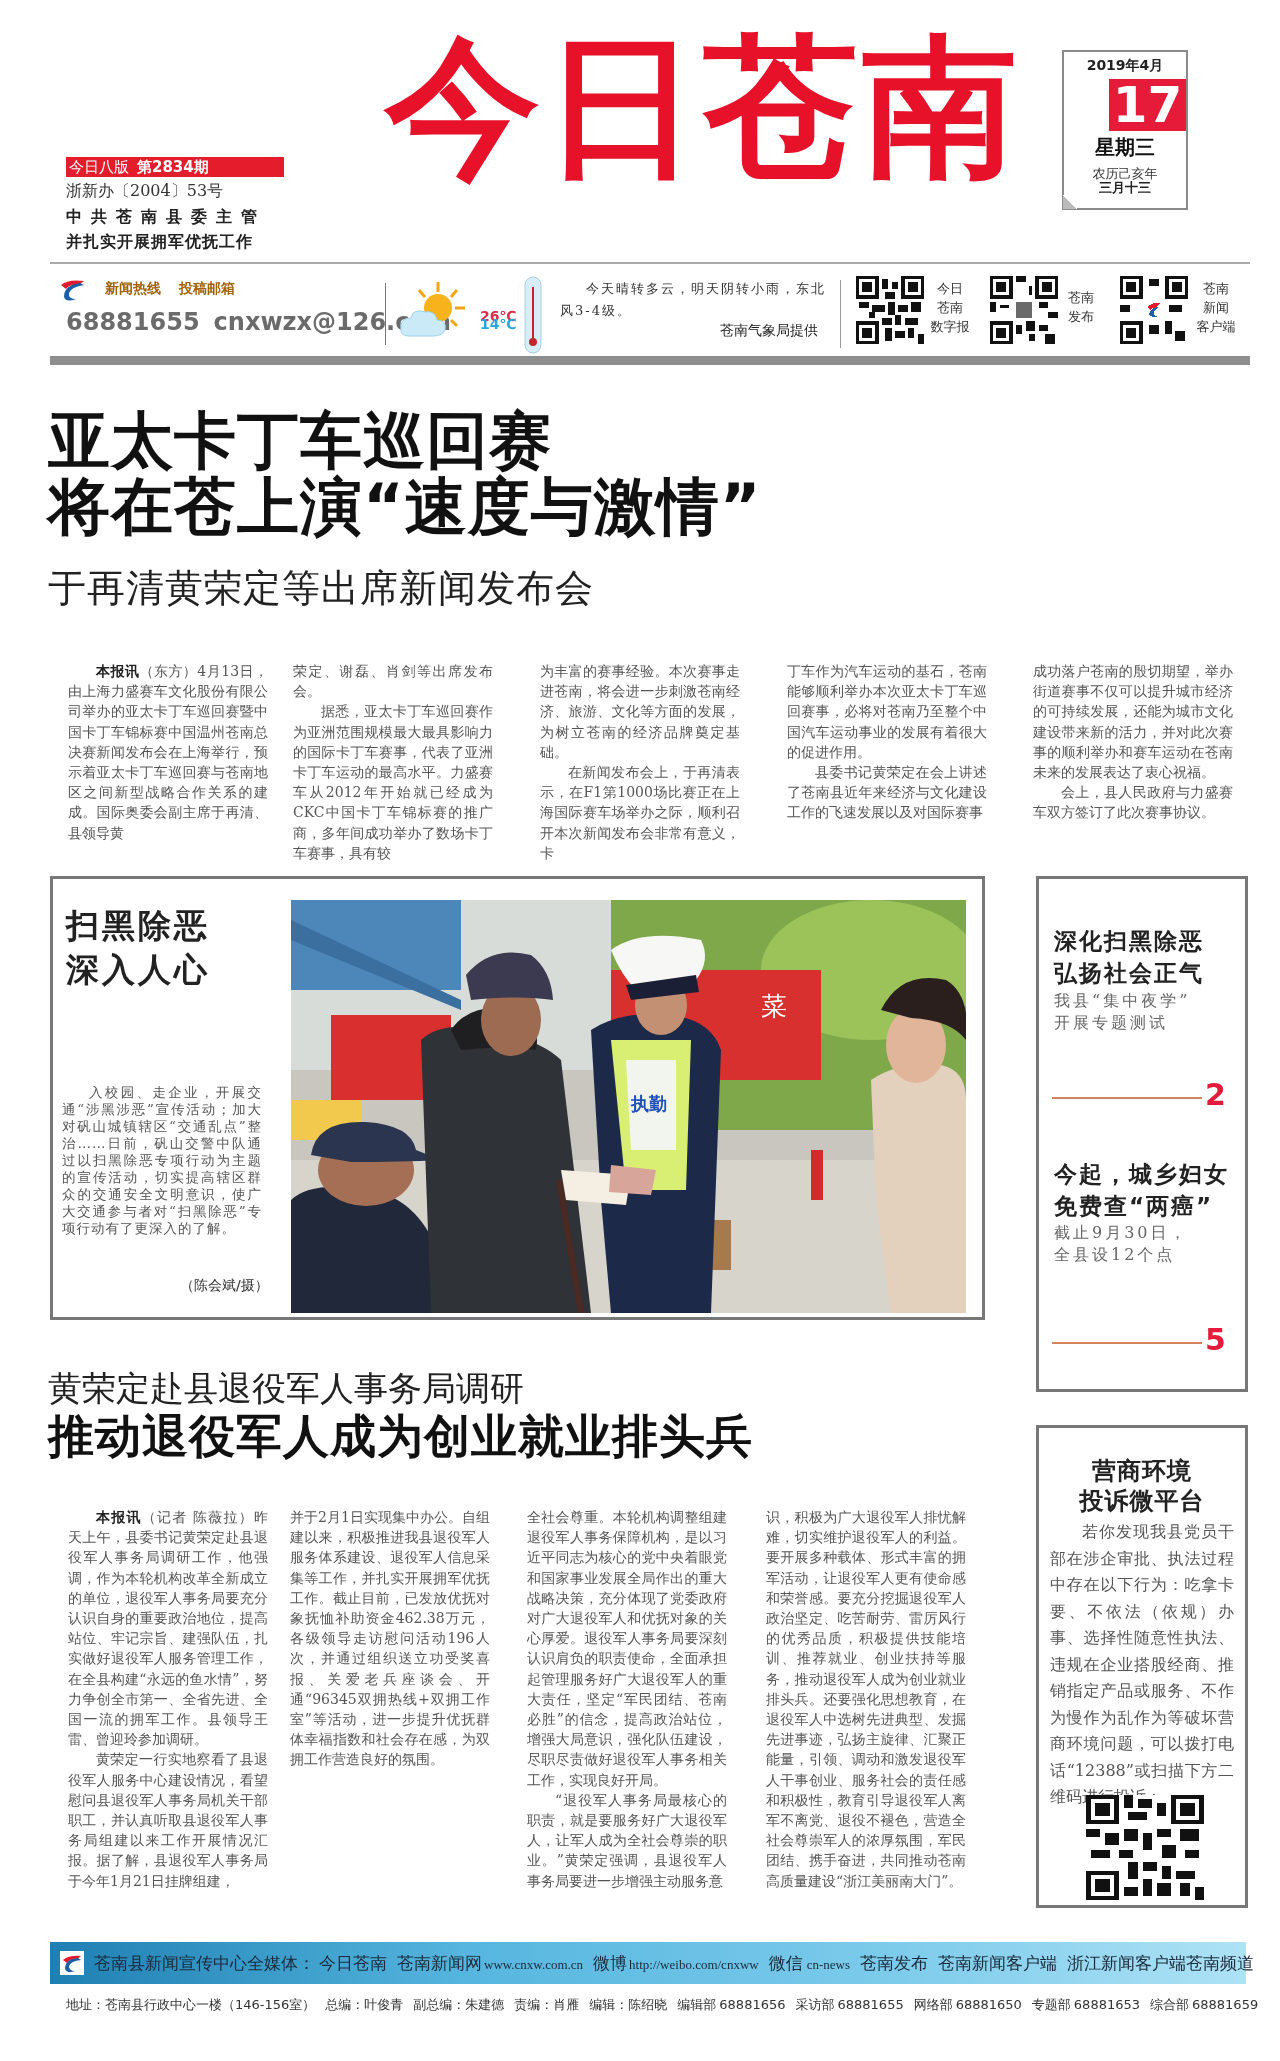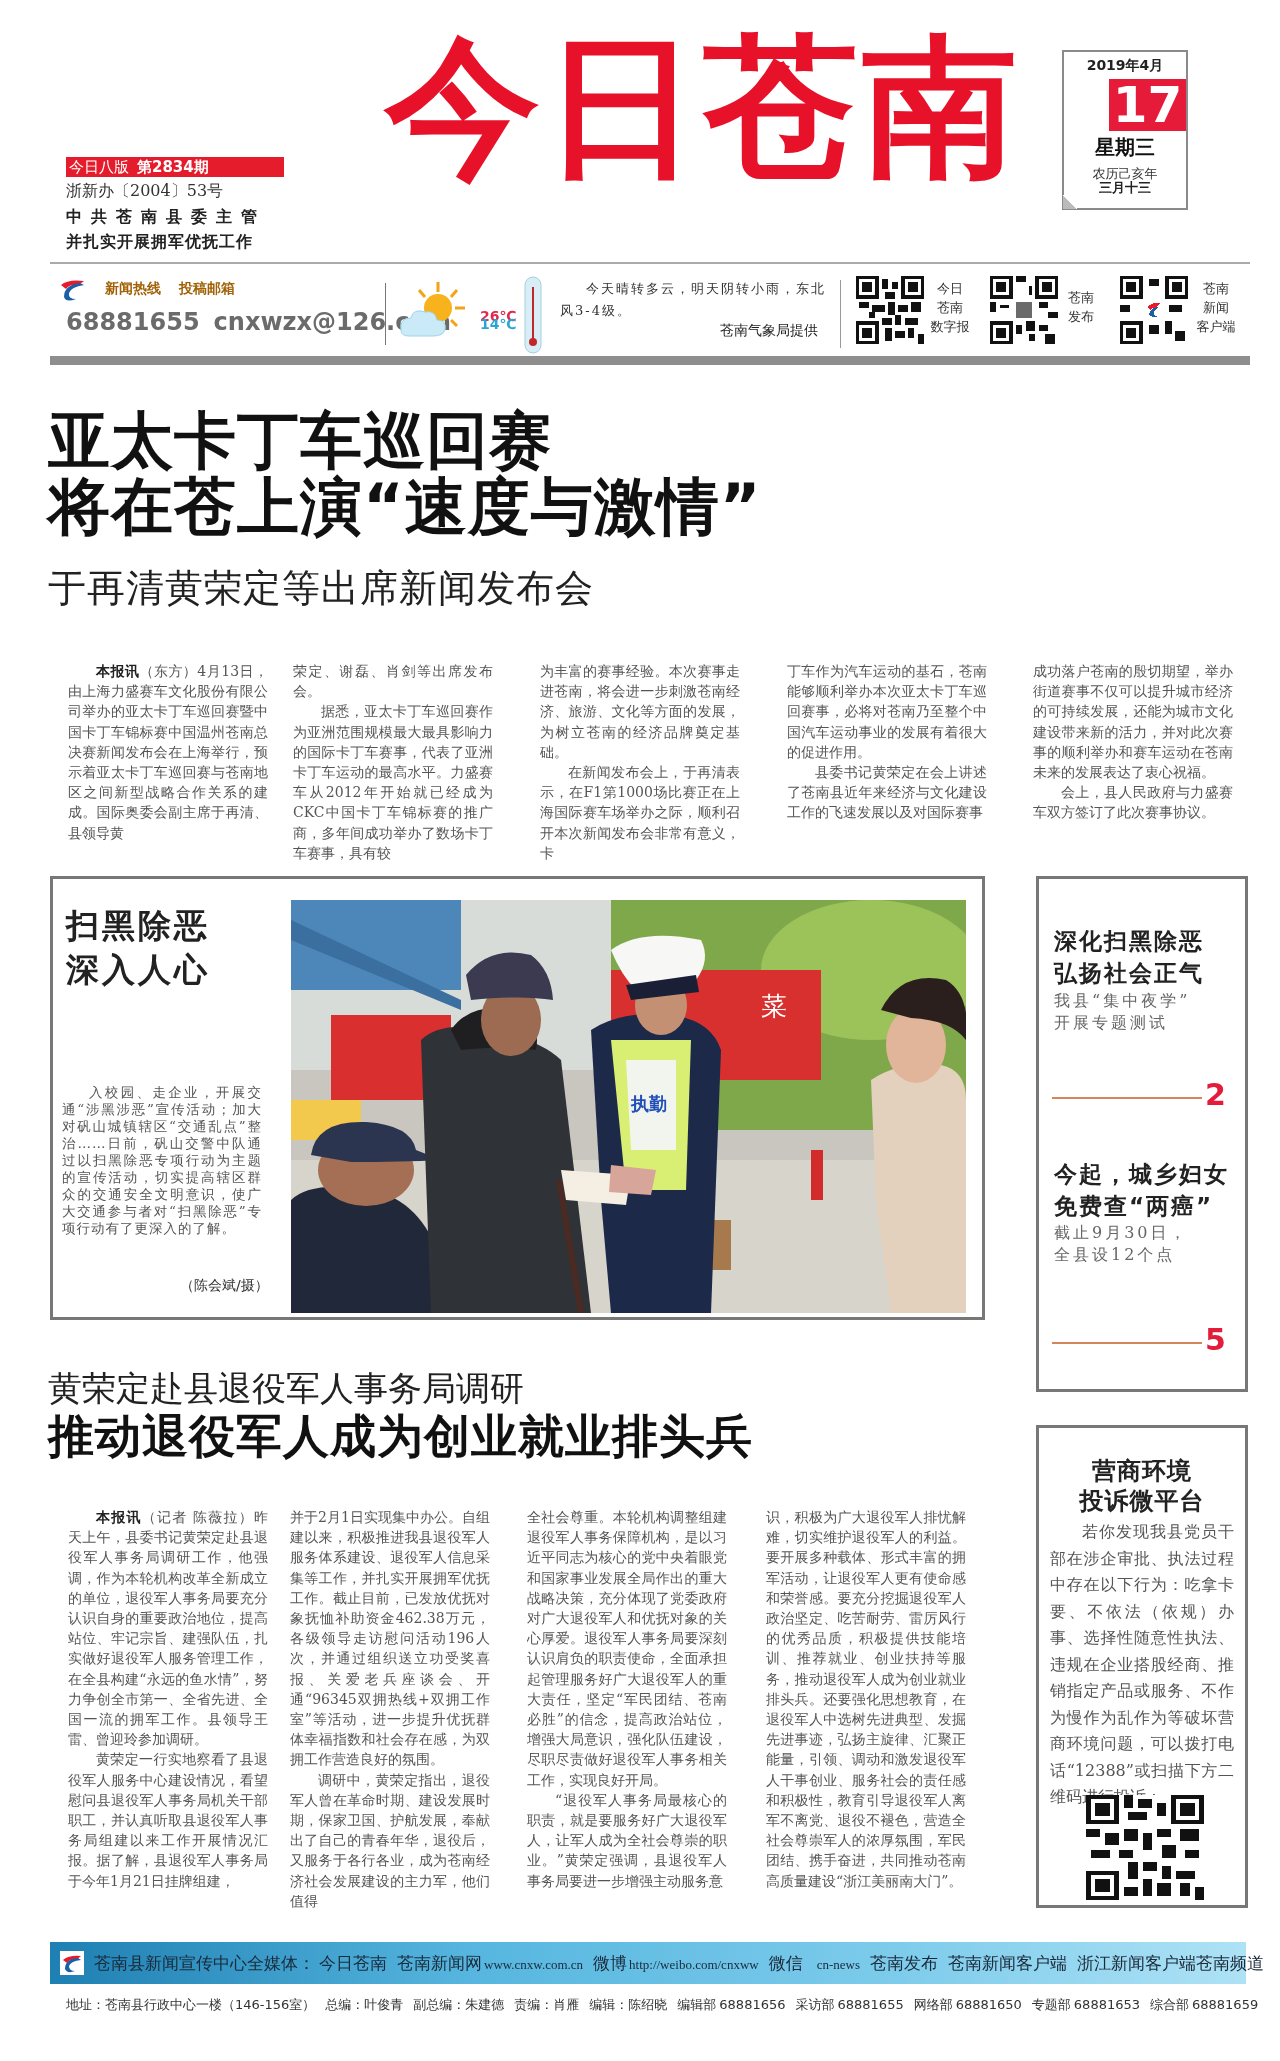--- a/index.html
+++ b/index.html
@@ -375,21 +375,20 @@
 
 <div class="abs s2-h1 serif">黄荣定赴县退役军人事务局调研</div>
 <div class="abs s2-h2 sans">推动退役军人成为创业就业排头兵</div>
 
 <div class="col" style="left:68px; top:1507px; width:200px;">
   <p><b class="sans">本报讯</b><span>（记者 陈薇拉）</span><span>昨天上午，县委书记黄荣定赴县退役军人事务局调研工作，他强调，作为本轮机构改革全新成立的单位，退役军人事务局要充分认识自身的重要政治地位，提高站位、牢记宗旨、建强队伍，扎实做好退役军人服务管理工作，在全县构建“永远的鱼水情”，努力争创全市第一、全省先进、全国一流的拥军工作。县领导王雷、曾迎玲参加调研。</span></p>
   <p>黄荣定一行实地察看了县退役军人服务中心建设情况，看望慰问县退役军人事务局机关干部职工，并认真听取县退役军人事务局组建以来工作开展情况汇报。据了解，县退役军人事务局于今年1月21日挂牌组建，</p>
 </div>
 <div class="col" style="left:290px; top:1507px; width:200px;">
   <p class="noind">并于2月1日实现集中办公。自组建以来，积极推进我县退役军人服务体系建设、退役军人信息采集等工作，并扎实开展拥军优抚工作。截止目前，已发放优抚对象抚恤补助资金462.38万元，各级领导走访慰问活动196人次，并通过组织送立功受奖喜报、关爱老兵座谈会、开通“96345双拥热线+双拥工作室”等活动，进一步提升优抚群体幸福指数和社会存在感，为双拥工作营造良好的氛围。</p>
-  <p>调研中，黄荣定指出，退役军人曾在革命时期、建设发展时期，保家卫国、护航发展，奉献出了自己的青春年华，退役后，又服务于各行各业，成为苍南经济社会发展建设的主力军，他们值得</p>
 </div>
 <div class="col" style="left:527px; top:1507px; width:200px;">
   <p class="noind">全社会尊重。本轮机构调整组建退役军人事务保障机构，是以习近平同志为核心的党中央着眼党和国家事业发展全局作出的重大战略决策，充分体现了党委政府对广大退役军人和优抚对象的关心厚爱。退役军人事务局要深刻认识肩负的职责使命，全面承担起管理服务好广大退役军人的重大责任，坚定“军民团结、苍南必胜”的信念，提高政治站位，增强大局意识，强化队伍建设，尽职尽责做好退役军人事务相关工作，实现良好开局。</p>
   <p>“退役军人事务局最核心的职责，就是要服务好广大退役军人，让军人成为全社会尊崇的职业。”黄荣定强调，县退役军人事务局要进一步增强主动服务意</p>
 </div>
 <div class="col" style="left:766px; top:1507px; width:200px;">
   <p class="noind">识，积极为广大退役军人排忧解难，切实维护退役军人的利益。要开展多种载体、形式丰富的拥军活动，让退役军人更有使命感和荣誉感。要充分挖掘退役军人政治坚定、吃苦耐劳、雷厉风行的优秀品质，积极提供技能培训、推荐就业、创业扶持等服务，推动退役军人成为创业就业排头兵。还要强化思想教育，在退役军人中选树先进典型、发掘先进事迹，弘扬主旋律、汇聚正能量，引领、调动和激发退役军人干事创业、服务社会的责任感和积极性，教育引导退役军人离军不离党、退役不褪色，营造全社会尊崇军人的浓厚氛围，军民团结、携手奋进，共同推动苍南高质量建设“浙江美丽南大门”。</p>
 </div>
 
 <div class="abs complaint-box"></div>
@@ -446,19 +445,19 @@
 
 <div class="abs media-bar serif">
   <div class="mb-logo">
     <svg viewBox="0 0 24 24">
         <rect width="24" height="24" fill="#fff"></rect>
         <path d="M3 9 Q9 4 21 5 L15 10 Q10 7 7 12 Z" fill="#e41c2c"></path>
         <path d="M18 7 Q5 8 5 18 Q7 23 15 20 Q9 20 9 15 Q11 10 21 9 Z" fill="#1b5fa8"></path>
       </svg>
   </div>
   <div class="mb-text">
-    <span style="margin-right:4px">苍南县新闻宣传中心全媒体：</span><span>今日苍南</span><span style="margin-right:2px">苍南新闻网</span><span class="mb-url">www.cnxw.com.cn</span><span style="margin-right:2px">微博</span><span class="mb-url">http://weibo.com/cnxww</span><span style="margin-right:14px">微信</span><span class="mb-url">cn-news</span><span>苍南发布</span><span>苍南新闻客户端</span><span>浙江新闻客户端苍南频道</span>
+    <span style="margin-right:4px">苍南县新闻宣传中心全媒体：</span><span>今日苍南</span><span style="margin-right:2px">苍南新闻网</span><span class="mb-url">www.cnxw.com.cn</span><span style="margin-right:2px">微博</span><span class="mb-url">http://weibo.com/cnxww</span><span style="margin-right:4px">微信</span><span class="mb-url">cn-news</span><span>苍南发布</span><span>苍南新闻客户端</span><span>浙江新闻客户端苍南频道</span>
   </div>
 </div>
 
 <div class="abs footer-line sans">
   <span>地址：苍南县行政中心一楼（146-156室）</span><span>总编：叶俊青</span><span>副总编：朱建德</span><span>责编：肖雁</span><span>编辑：陈绍晓</span><span style="margin-right:3px">编辑部</span><span>68881656</span><span style="margin-right:3px">采访部</span><span>68881655</span><span style="margin-right:3px">网络部</span><span>68881650</span><span style="margin-right:3px">专题部</span><span>68881653</span><span style="margin-right:3px">综合部</span><span>68881659</span>
 </div>
 
 </body></html>

